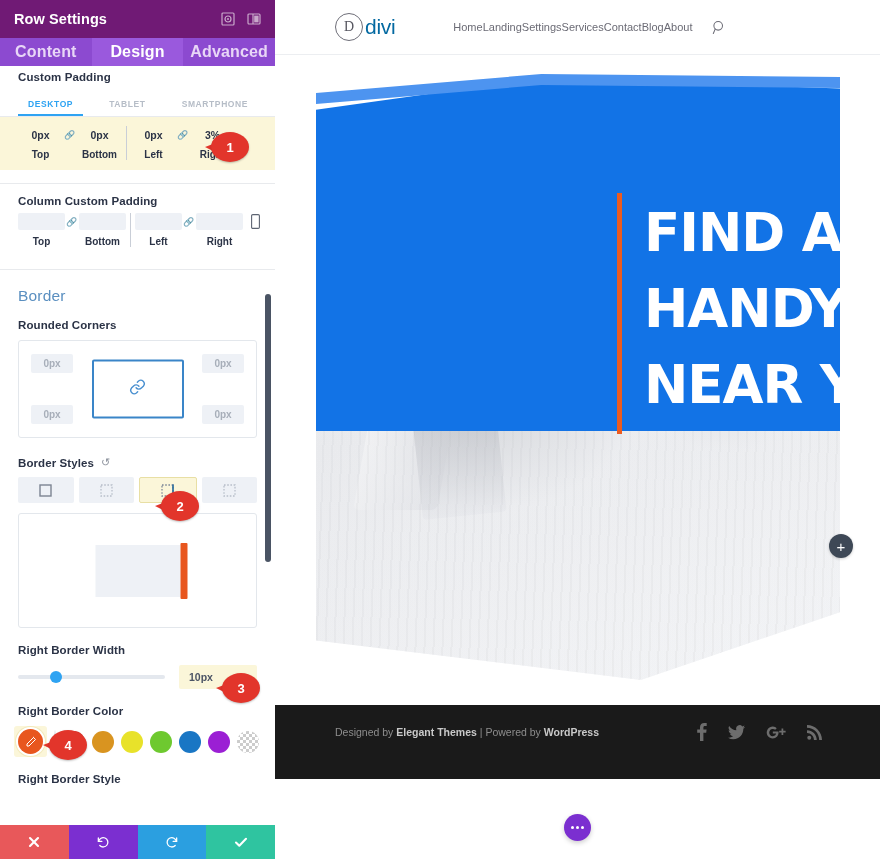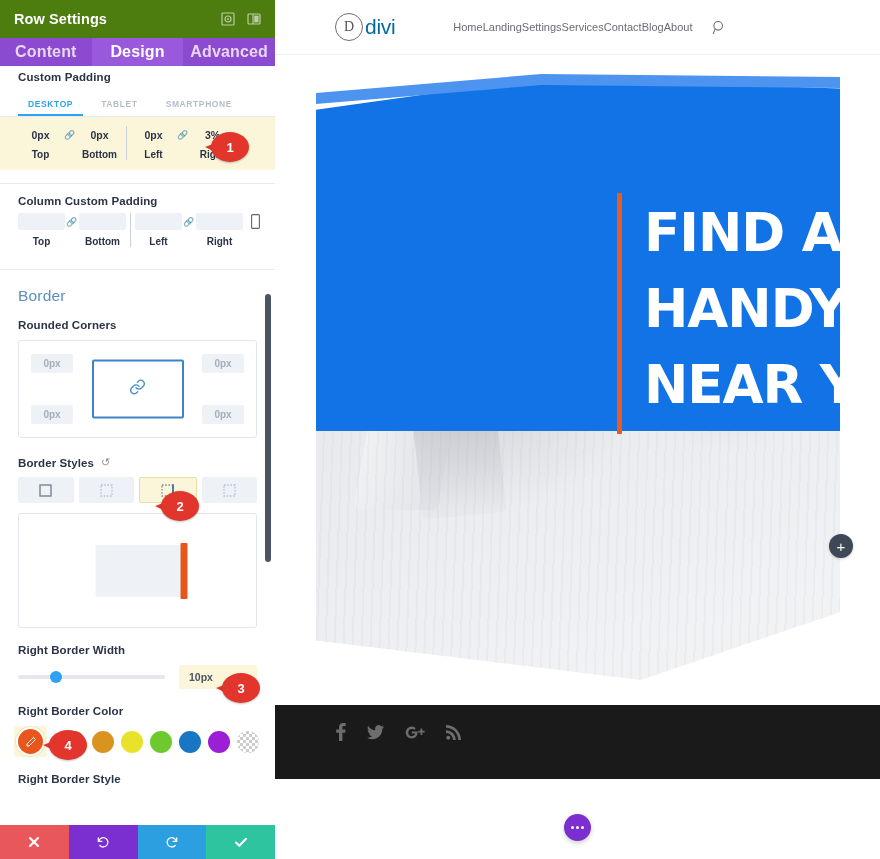--- a/index.html
+++ b/index.html
@@ -11,21 +11,21 @@
   }
   .app{position:relative;width:880px;height:859px;}
 
   
   .panel{
     position:absolute;left:0;top:0;width:275px;height:859px;
     background:#ffffff;overflow:hidden;
     box-shadow:0 0 10px rgba(0,0,0,.12);
   }
   .panel-header{
-    height:38px;background:#4d7c0f;
+    height:38px;background:#701a75;
     display:flex;align-items:center;justify-content:space-between;
     padding:0 14px;box-sizing:border-box;
   }
   .panel-title{color:#fff;font-size:14.5px;font-weight:700;letter-spacing:.1px;}
   .panel-header-icons{display:flex;align-items:center;gap:12px;}
   .hdr-ico{width:14px;height:14px;opacity:.62;display:block;}
   .hdr-ico svg{display:block;}
 
   .tabs{height:28px;background:#8c4ad0;display:flex;}
   .tab{
@@ -40,21 +40,21 @@
   .sec{padding:0 18px;box-sizing:border-box;}
   .sec-label{
     font-size:11.5px;font-weight:700;color:#2b3346;letter-spacing:.1px;
   }
   .group-title{
     font-size:15.5px;color:#5a8fc0;font-weight:400;letter-spacing:.2px;
   }
   .divider{height:1px;background:#e8eaed;margin:0;}
 
   
-  .resp-tabs{display:flex;gap:8px;margin-top:10px;}
+  .resp-tabs{display:flex;gap:16px;margin-top:10px;}
   .resp-tab{
     font-size:8.5px;font-weight:700;letter-spacing:.6px;color:#b6bdc7;
     padding:6px 10px 7px 10px;cursor:pointer;
   }
   .resp-tab.active{color:#2ea3f2;border-bottom:2px solid #2ea3f2;padding-bottom:5px;}
 
   
   .pad-row{
     display:flex;align-items:flex-start;
     padding:9px 0 10px 0;
@@ -583,20 +583,21 @@
     </div>
 
     <div class="add-btn">
       <span>+</span>
     </div>
 
   </div>
 
   <div class="site-footer">
     <div class="footer-in">
+      <div class="footer-txt"><span>Designed by </span><b>Elegant Themes</b><span> | Powered by </span><b>WordPress</b></div>
       <div class="footer-social">
         <span>
           <svg width="11" height="18" viewBox="0 0 11 18" fill="#6d6d6d">
               <path d="M7.4 18V9.8h2.8l.4-3.2H7.4V4.5c0-.9.3-1.6 1.6-1.6h1.7V0C10.4 0 9.4 0 8.2 0 5.7 0 4 1.5 4 4.2v2.4H1.2v3.2H4V18h3.4z"></path>
             </svg>
         </span>
         <span>
           <svg width="17" height="15" viewBox="0 0 20 17" fill="#6d6d6d">
               <path d="M20 2c-.7.3-1.5.5-2.4.6.8-.5 1.5-1.3 1.8-2.3-.8.5-1.7.8-2.6 1A4.1 4.1 0 0 0 9.7 5c0 .3 0 .6.1.9A11.6 11.6 0 0 1 1.4.8 4.1 4.1 0 0 0 2.7 6.3 4 4 0 0 1 .8 5.8v.1c0 2 1.4 3.6 3.3 4a4.2 4.2 0 0 1-1.9.1 4.1 4.1 0 0 0 3.8 2.9A8.3 8.3 0 0 1 0 14.6a11.6 11.6 0 0 0 6.3 1.9c7.5 0 11.7-6.3 11.7-11.8v-.5C18.8 3.6 19.5 2.9 20 2z"></path>
             </svg>

